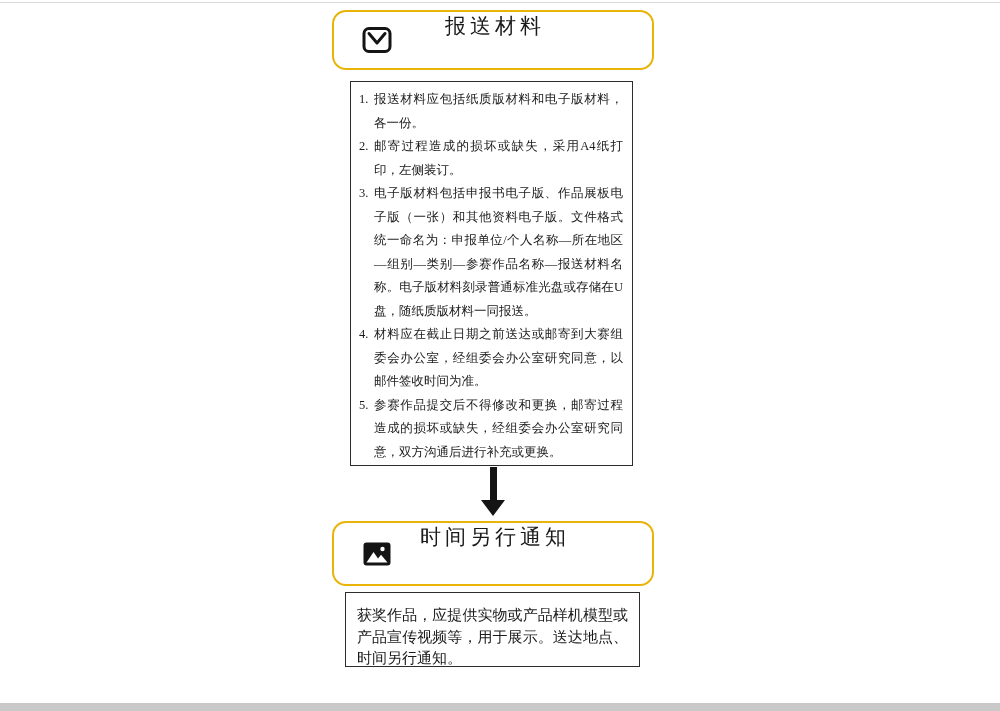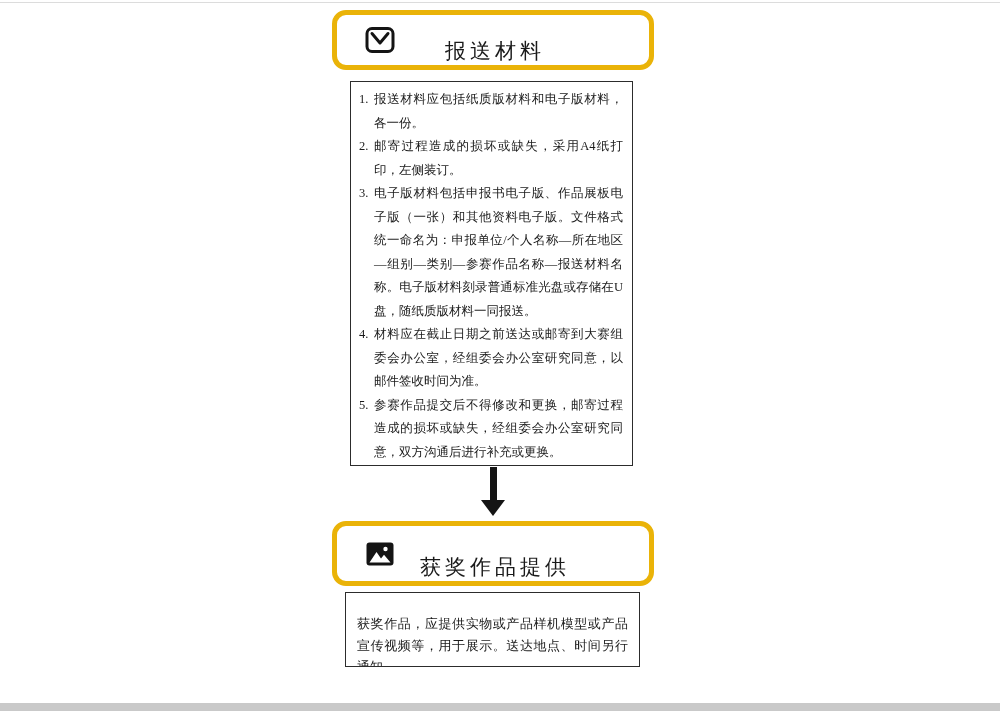--- a/index.html
+++ b/index.html
@@ -25,25 +25,25 @@
   .edge-bottom {
     position: absolute;
     left: 0; bottom: 0;
     width: 100%; height: 8px;
     background: #c9c9c9;
   }
   .title-box {
     position: absolute;
     left: 332px;
     width: 322px;
-    border: 5px solid #eab308;
+    border: 2px solid #eab308;
     border-radius: 14px;
     background: #ffffff;
     display: flex;
-    align-items: flex-end;
+    align-items: flex-start;
     justify-content: center;
     box-sizing: border-box;
     z-index: 2;
   }
   .title-box.tb1 { top: 10px; height: 60px; }
   .title-box.tb2 { top: 521px; height: 65px; }
   .title-box .icon {
     position: absolute;
     left: 27px;
     top: 50%;
@@ -71,22 +71,22 @@
   .text-box.box1 {
     left: 350px; top: 81px;
     width: 283px; height: 385px;
     padding: 6px 9px 0 8px;
     font-size: 12.5px;
     line-height: 23.5px;
   }
   .text-box.box2 {
     left: 345px; top: 592px;
     width: 295px; height: 75px;
-    padding: 20px 11px;
-    font-size: 13px;
+    padding: 12px 11px;
+    font-size: 15px;
     line-height: 21.5px;
   }
   .list-item {
     display: flex;
     align-items: flex-start;
   }
   .list-item .num {
     flex: none;
     width: 15px;
   }
@@ -167,20 +167,20 @@
   </div>
 
   <div class="title-box tb2">
     <span class="icon">
       <svg width="30" height="30" viewBox="0 0 30 30" aria-hidden="true">
         <rect x="1.5" y="3.5" width="27" height="23" rx="3" fill="#141414"></rect>
         <circle cx="20.5" cy="10" r="2.2" fill="#ffffff"></circle>
         <path d="M4.5 23.5 L11.5 13 L16 19.5 L19 15.8 L25.5 23.5 Z" fill="#ffffff"></path>
       </svg>
     </span>
-    <span class="title">获奖作品提供</span>
+    <span class="title">时间另行通知</span>
   </div>
 
   <div class="text-box box2">
     <div class="body-text">获奖作品，应提供实物或产品样机模型或产品宣传视频等，用于展示。送达地点、时间另行通知。</div>
   </div>
 
 </div>
 
 </body></html>

